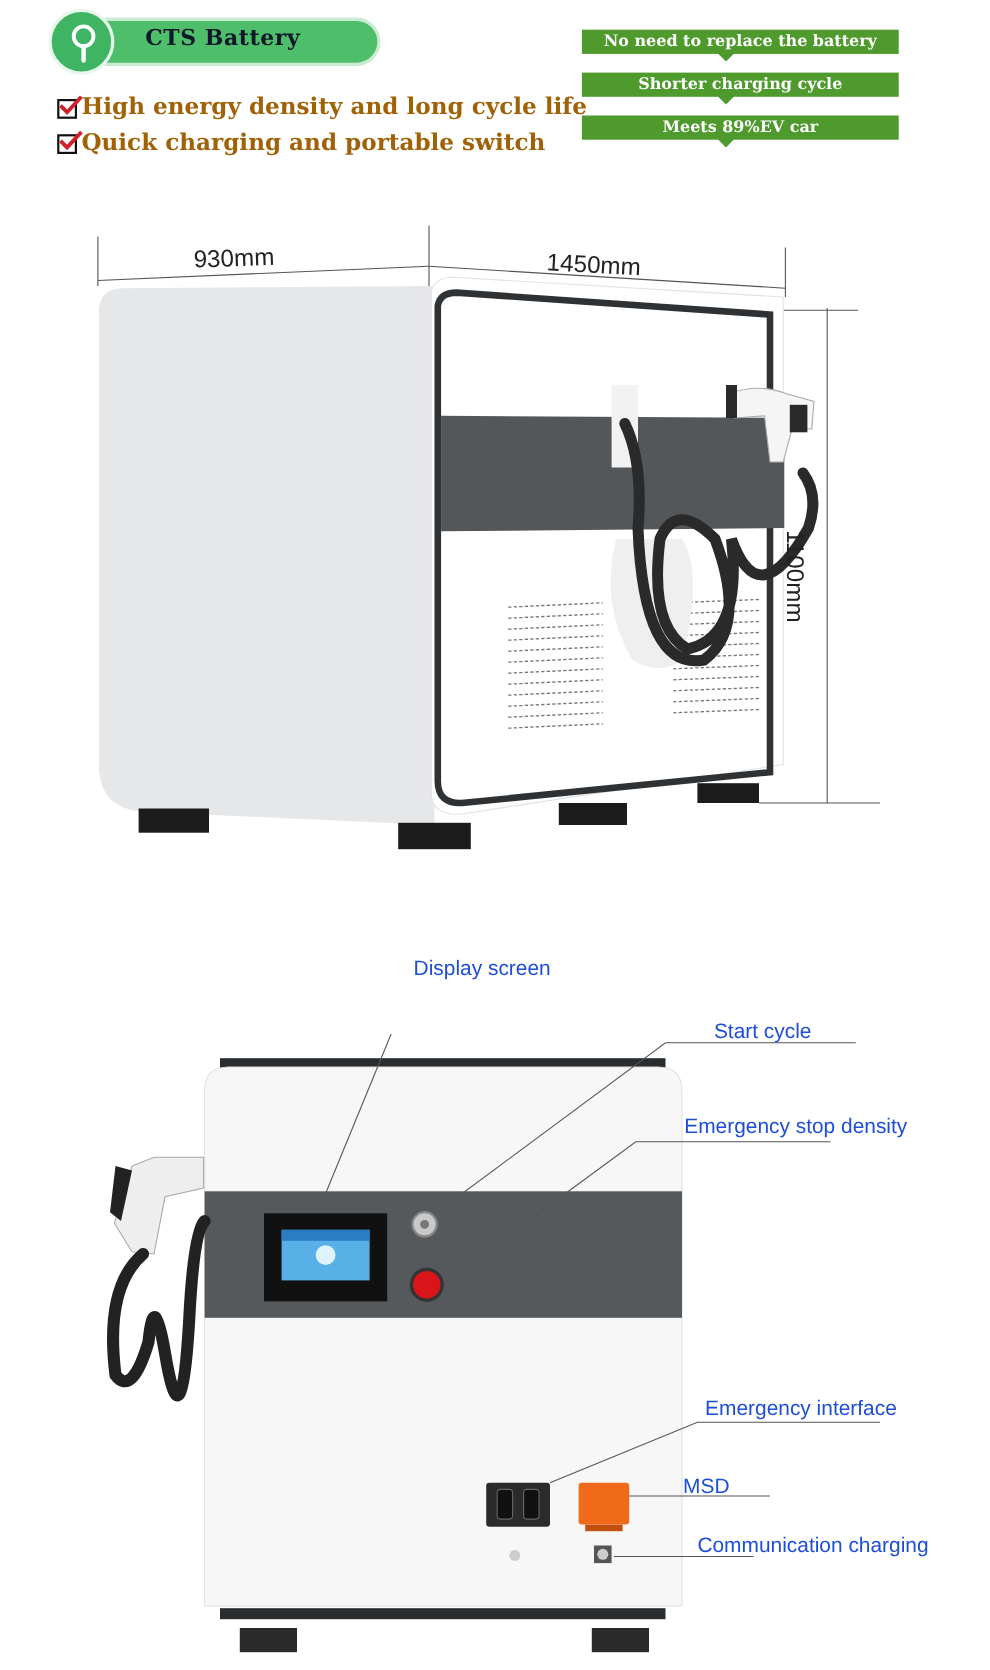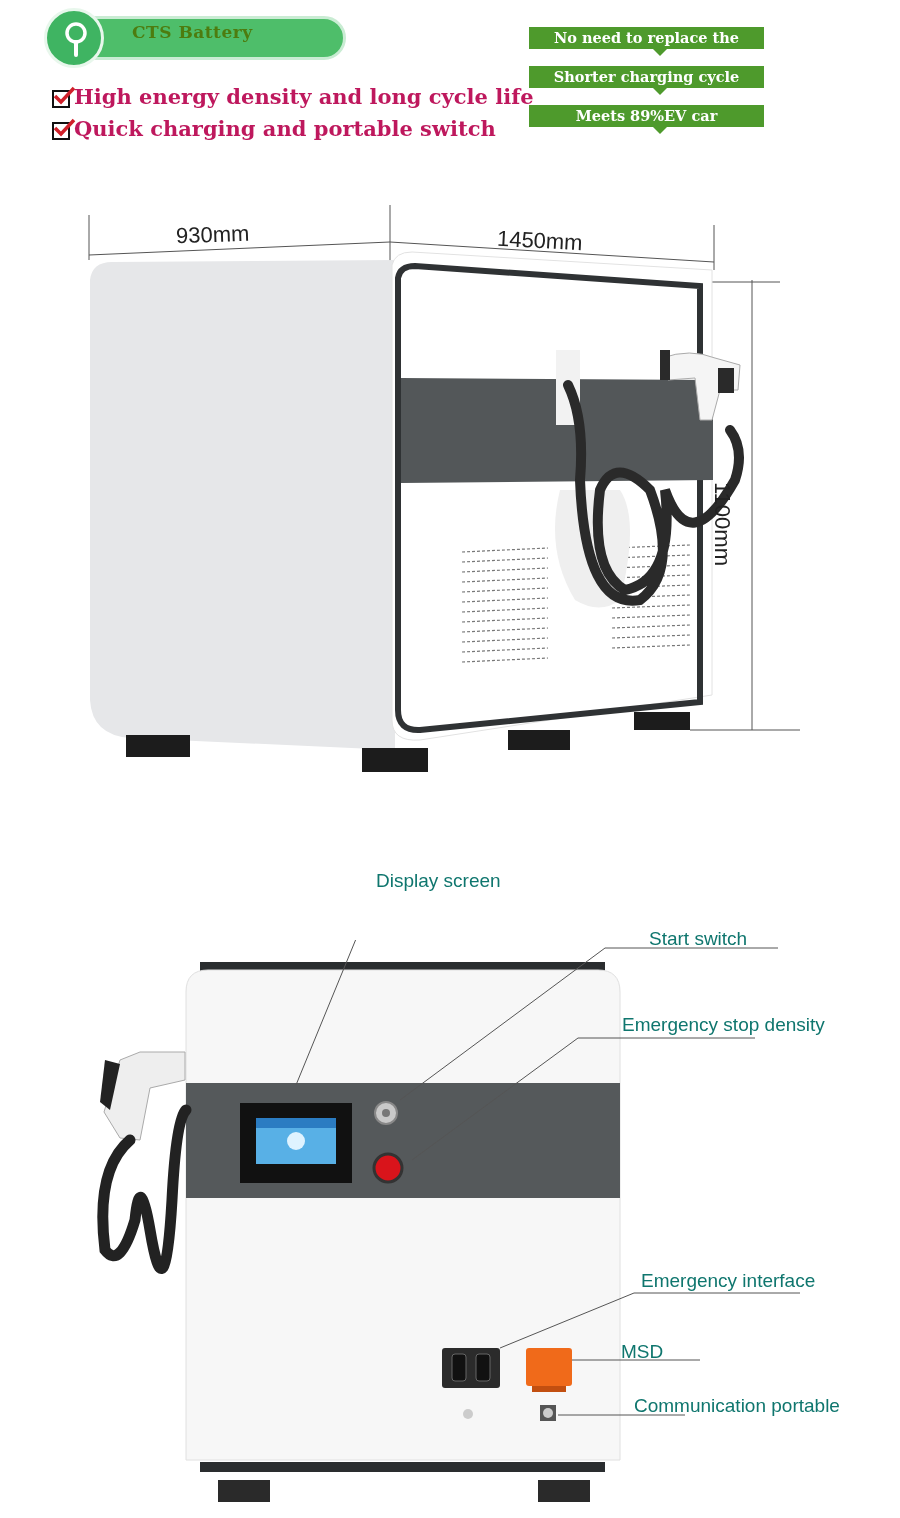--- a/index.html
+++ b/index.html
@@ -4,29 +4,29 @@
 <style>
   html, body { margin: 0; padding: 0; }
   body { width: 900px; height: 1518px; background: #ffffff; position: relative; overflow: hidden; font-family: "Liberation Sans", sans-serif; }
   .abs { position: absolute; }
   .serif { font-family: "DejaVu Serif", "Liberation Serif", serif; }
 
   
   .badge-wrap { left: 44px; top: 8px; width: 306px; height: 60px; }
   .badge-pill { position:absolute; left: 30px; top: 8px; width: 272px; height: 44px; border-radius: 22px; background: #4ebe6a; border: 3px solid #c9ecd3; box-sizing: border-box; }
   .badge-circle { position:absolute; left: 0; top: 0; width: 60px; height: 60px; border-radius: 50%; background: #3fb462; border: 3px solid #e8f7ec; box-sizing: border-box; }
-  .badge-title { position:absolute; left: 88px; top: 14px; color: #4d7c0f; font-size: 17px; font-weight: bold; letter-spacing: 0.5px; }
-  .feature { left: 52px; font-size: 21px; font-weight: bold; color: #be185d; display:flex; align-items:center; gap: 4px; }
+  .badge-title { position:absolute; left: 88px; top: 14px; color: #0f172a; font-size: 20px; font-weight: bold; letter-spacing: 0.5px; }
+  .feature { left: 52px; font-size: 21px; font-weight: bold; color: #a16207; display:flex; align-items:center; gap: 4px; }
   .check-box { width: 18px; height: 18px; border: 2px solid #111; box-sizing: border-box; position: relative; margin-top: 4px; }
 
-  .tag { left: 529px; width: 235px; height: 22px; background: #4e9a2c; color: #fff; font-size: 14.5px; font-weight: bold; text-align: center; line-height: 22px; }
+  .tag { left: 529px; width: 288px; height: 22px; background: #4e9a2c; color: #fff; font-size: 14.5px; font-weight: bold; text-align: center; line-height: 22px; }
   .tag::after { content:""; position:absolute; left: 123px; bottom: -7px; border-left: 8px solid transparent; border-right: 8px solid transparent; border-top: 8px solid #4e9a2c; }
 
   .dim-text { font-size: 22px; color: #222; }
-  .label { font-size: 19px; color: #0f766e; }
+  .label { font-size: 19px; color: #1d4ed8; }
 </style>
 </head>
 <body>
 
 <div class="abs badge-wrap">
   <div class="badge-pill"></div>
   <div class="badge-circle">
     <svg width="54" height="54" viewBox="0 0 54 54" style="position:absolute;left:0;top:0">
       <circle cx="29" cy="22" r="9" fill="none" stroke="#fff" stroke-width="3.5"></circle>
       <line x1="29" y1="31" x2="29" y2="44" stroke="#fff" stroke-width="4" stroke-linecap="round"></line>
@@ -160,17 +160,17 @@
     <polyline points="296,145 372,-40 420,-40"></polyline>
     <polyline points="400,160 605,8 778,8"></polyline>
     <polyline points="412,220 578,98 755,98"></polyline>
     <polyline points="500,408 634,353 800,353"></polyline>
     <polyline points="572,420 700,420"></polyline>
     <polyline points="558,475 685,475"></polyline>
   </g>
 </svg>
 
 <div class="abs label" style="left:376px;top:870px">Display screen</div>
-<div class="abs label" style="left:649px;top:928px">Start switch</div>
+<div class="abs label" style="left:649px;top:928px">Start cycle</div>
 <div class="abs label" style="left:622px;top:1014px">Emergency stop density</div>
 <div class="abs label" style="left:641px;top:1270px">Emergency interface</div>
 <div class="abs label" style="left:621px;top:1341px">MSD</div>
-<div class="abs label" style="left:634px;top:1395px">Communication portable</div>
+<div class="abs label" style="left:634px;top:1395px">Communication charging</div>
 
 </body></html>

